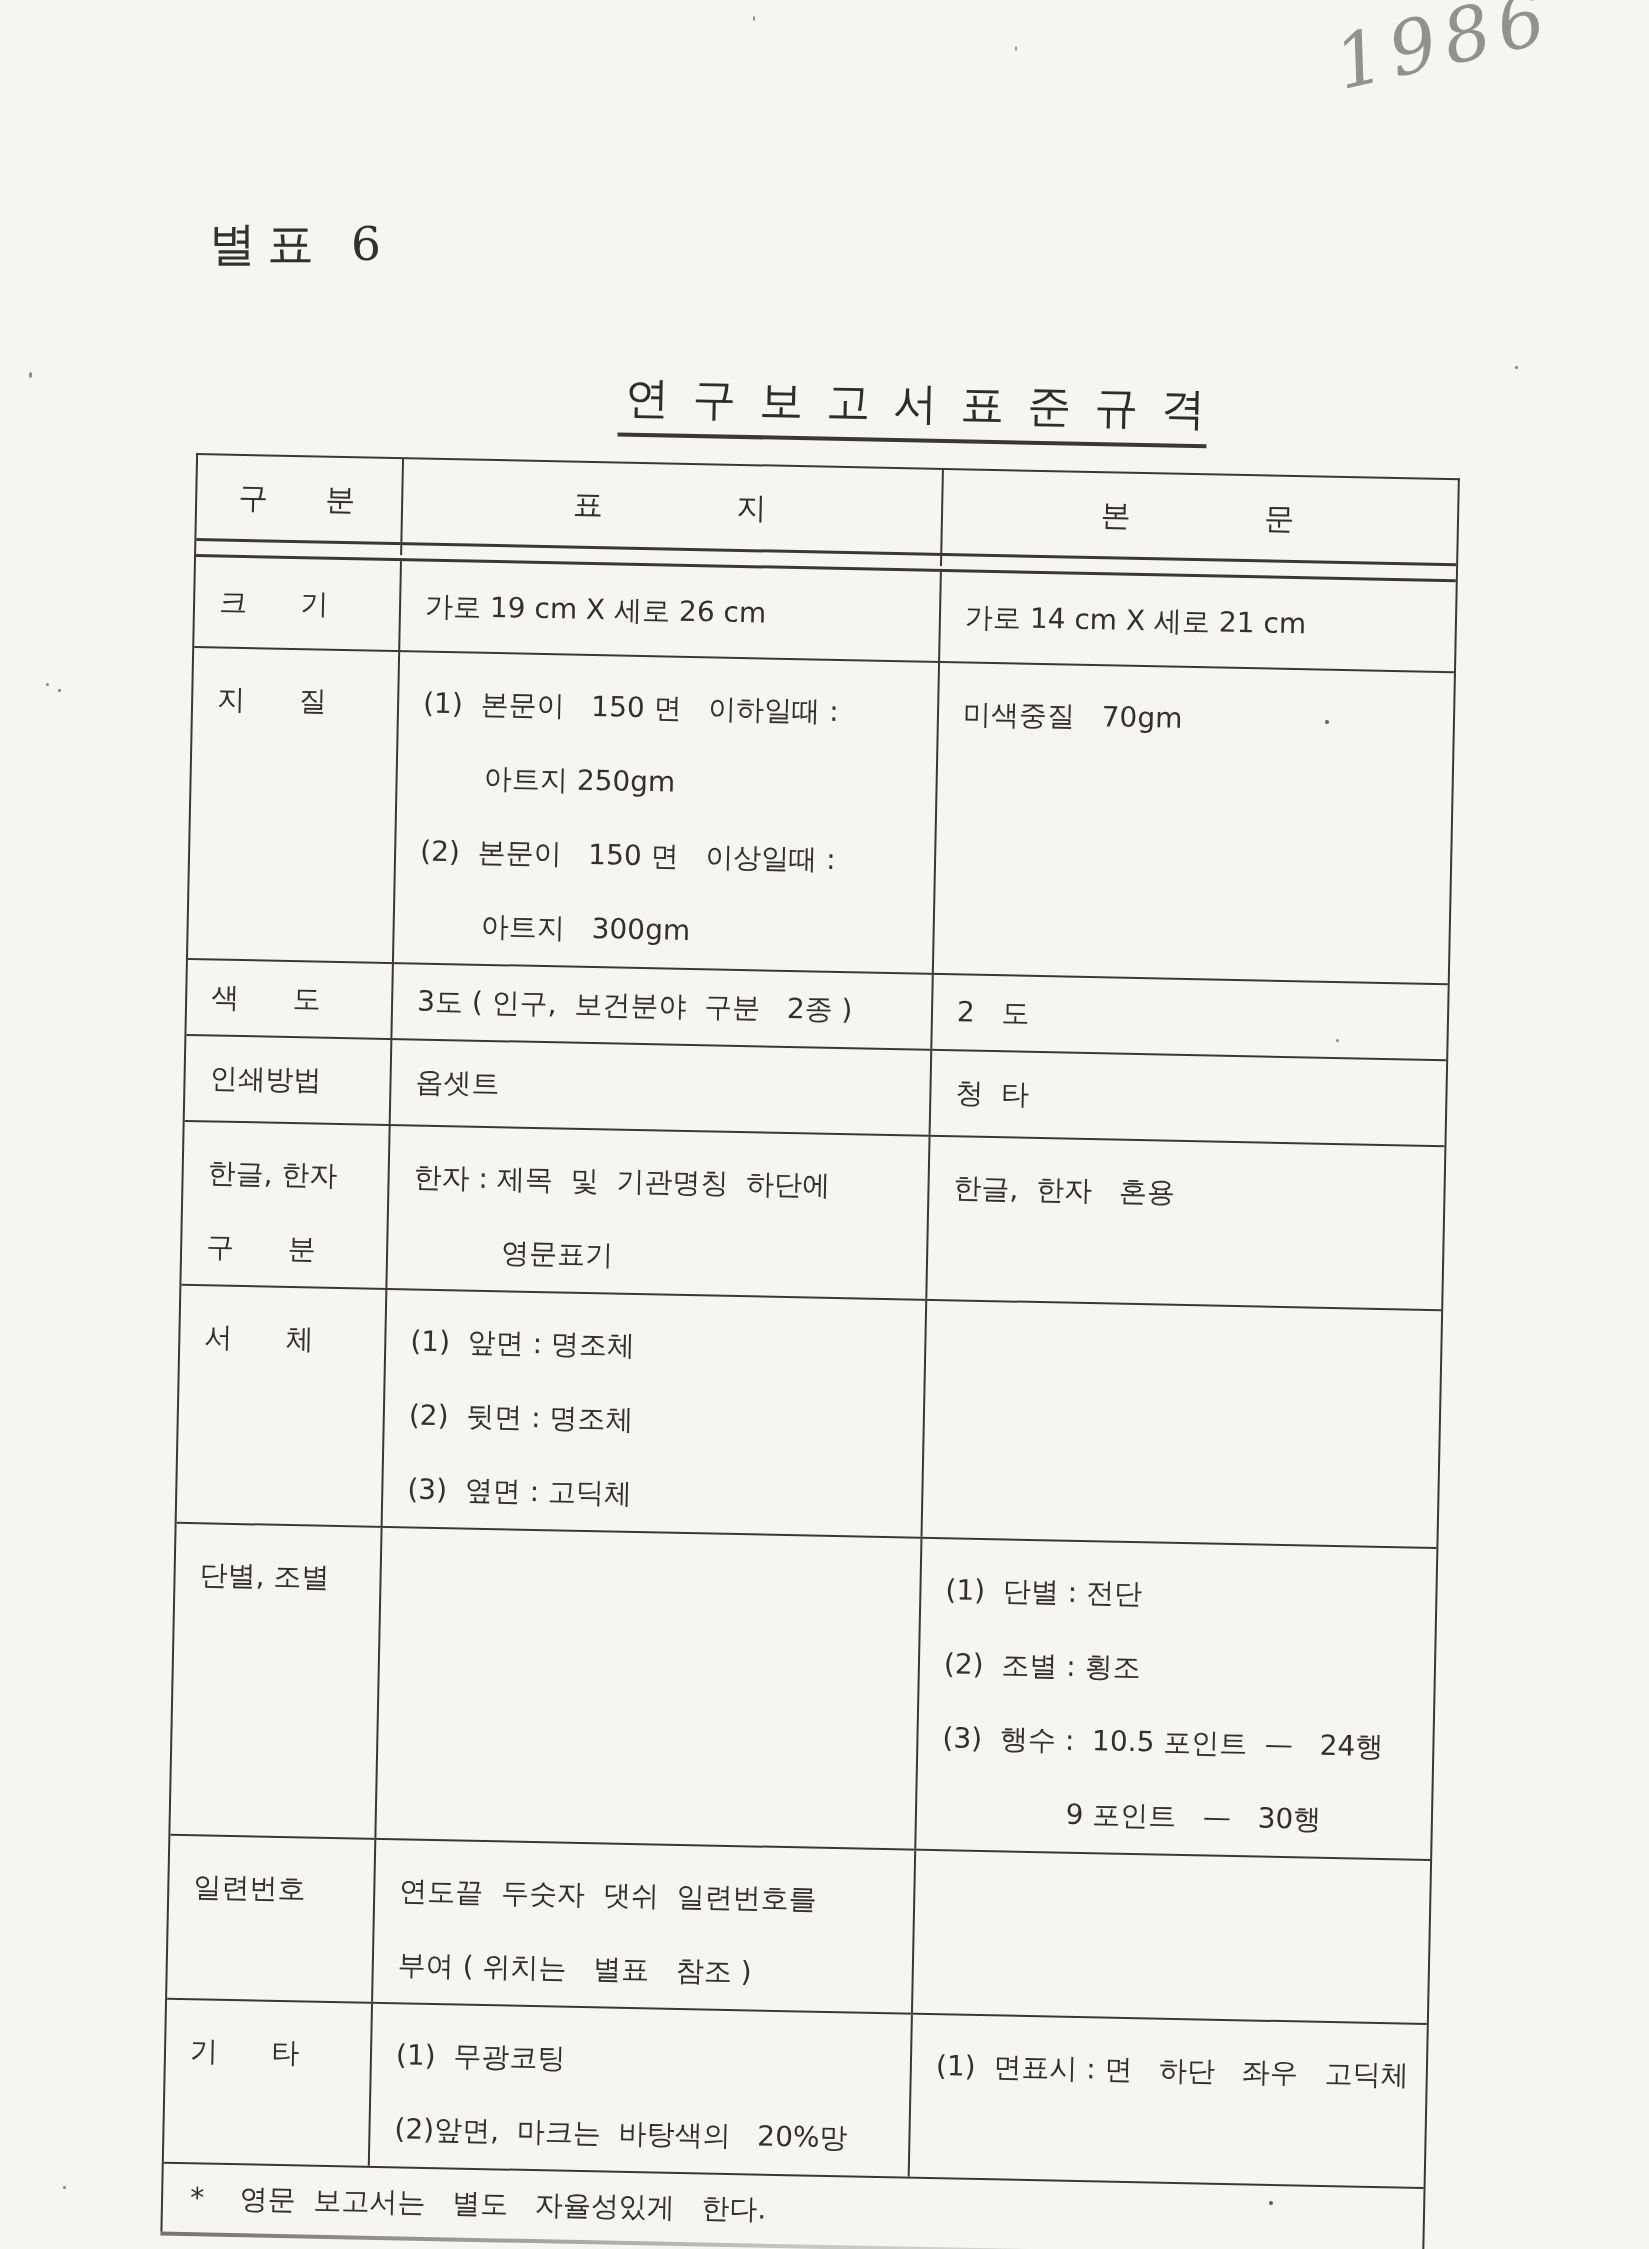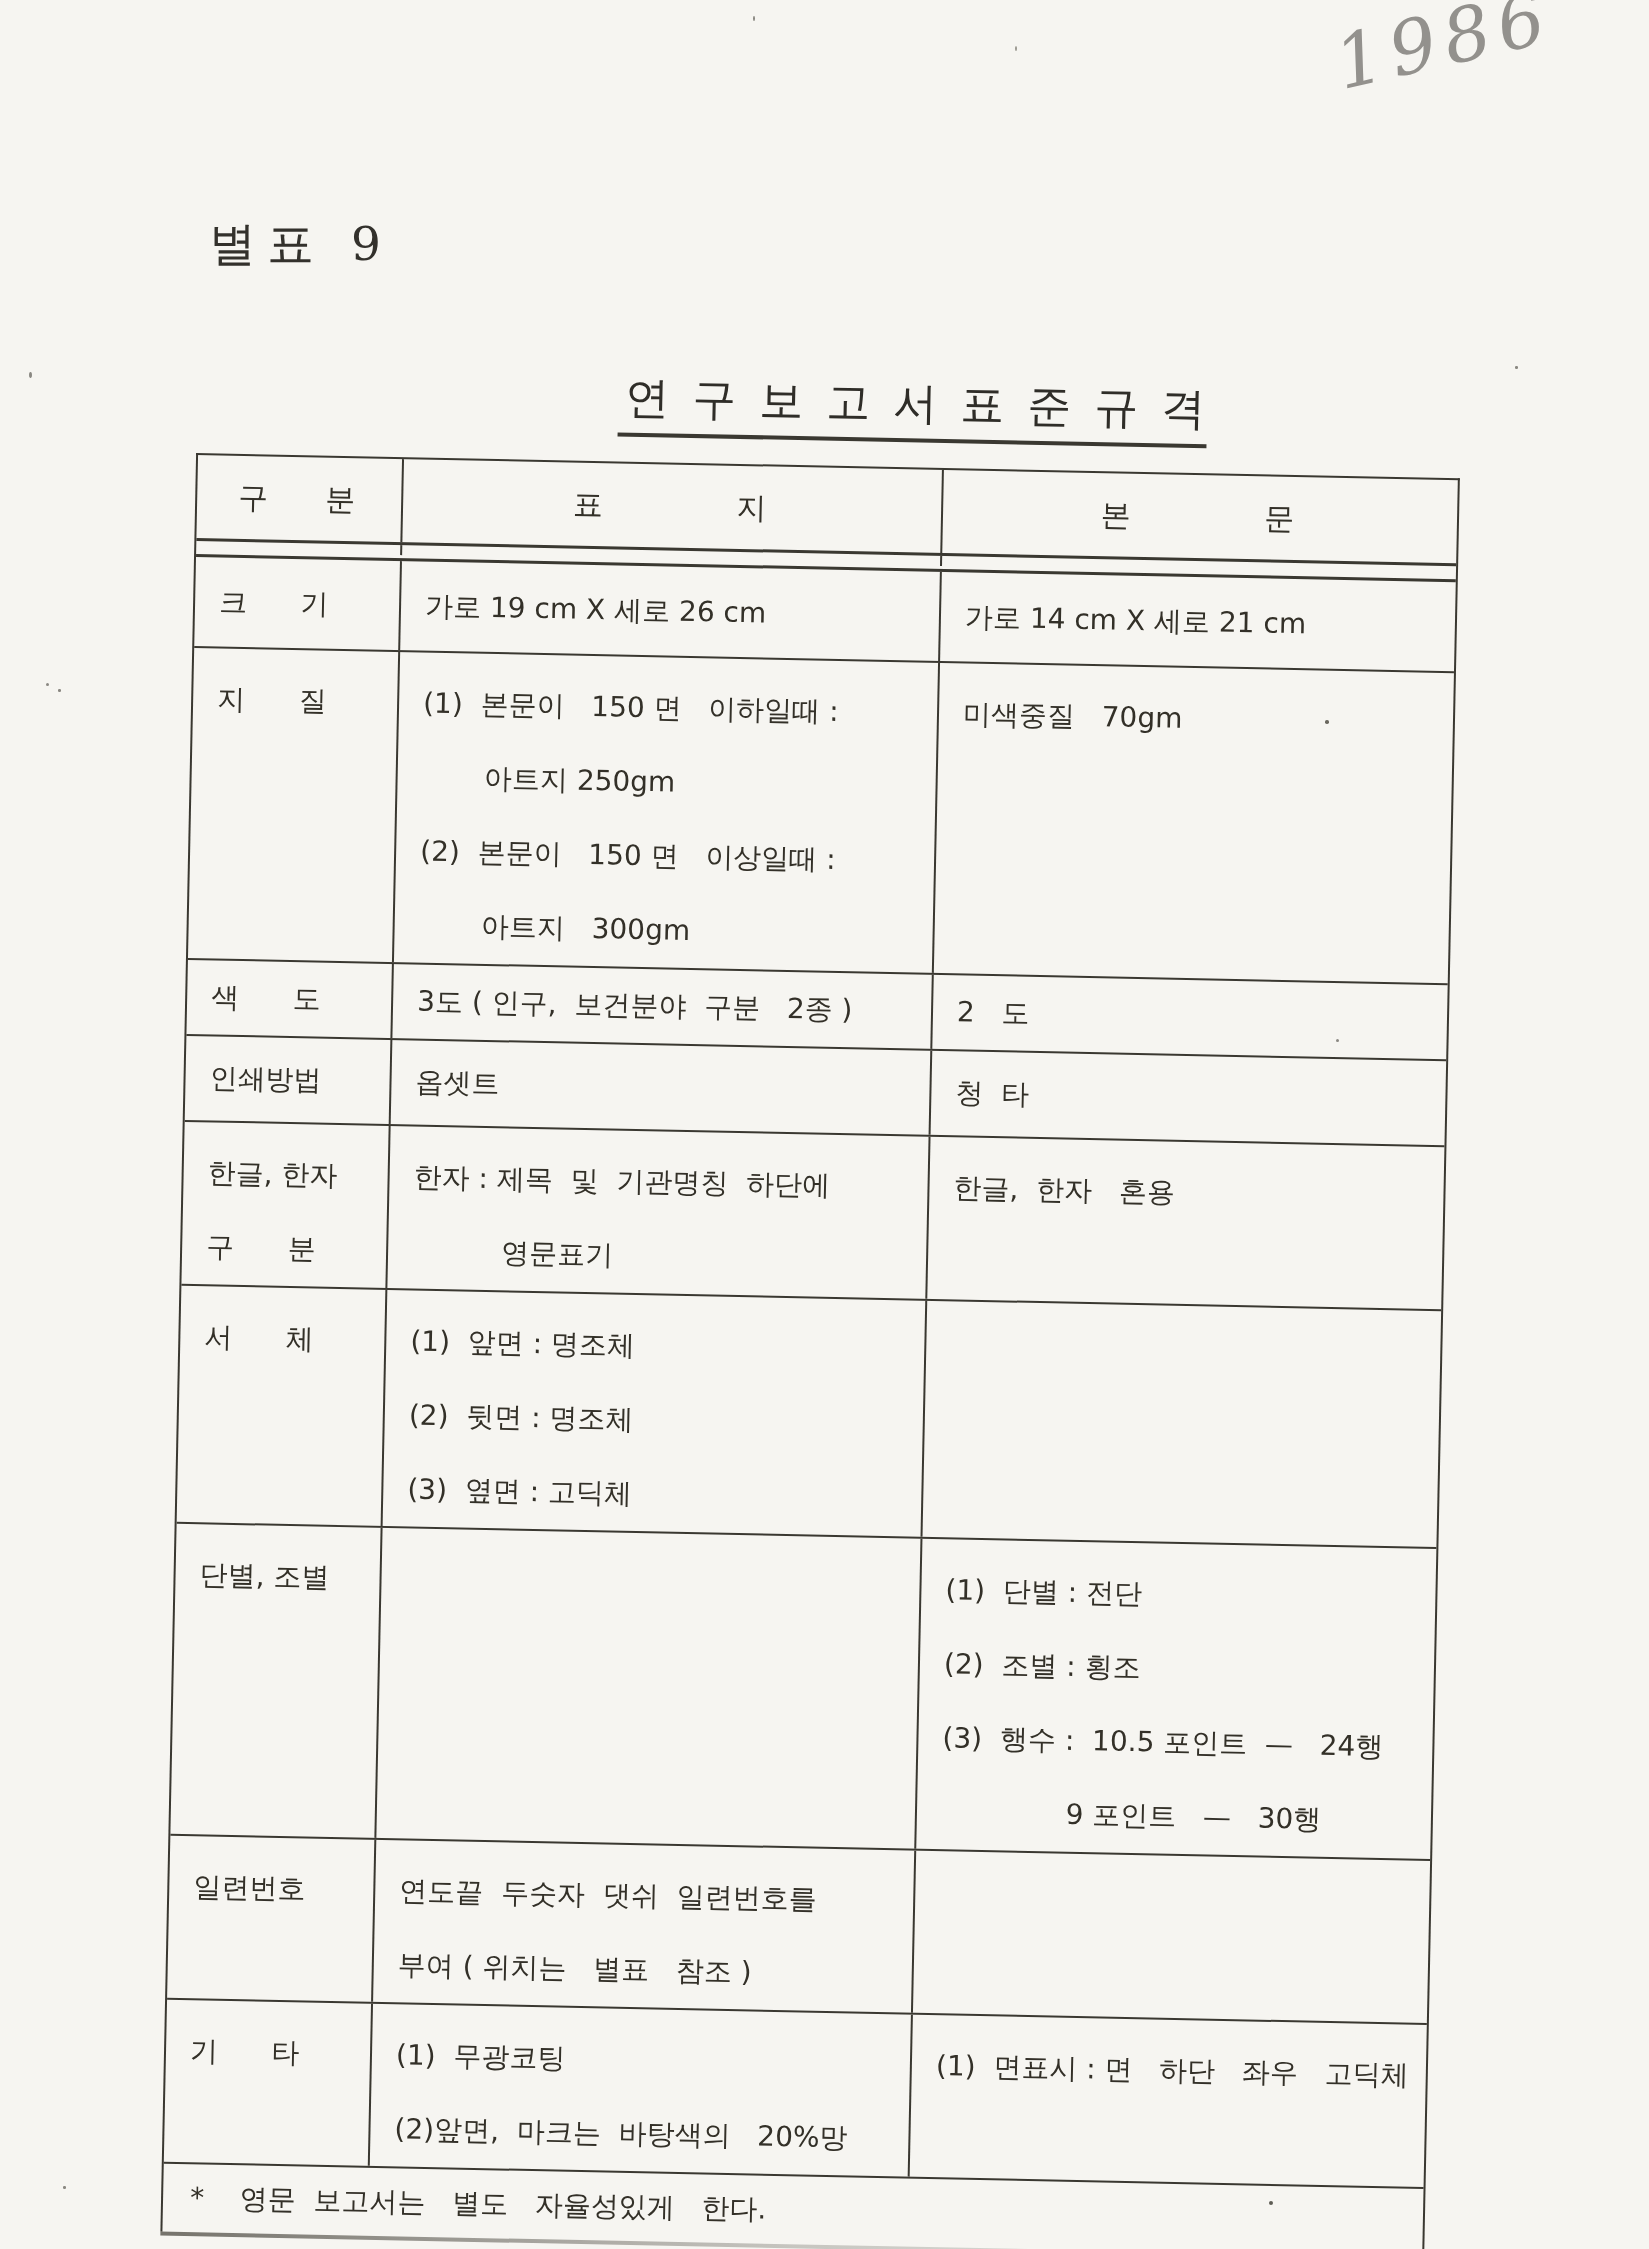--- a/index.html
+++ b/index.html
@@ -82,21 +82,21 @@
   
   .speck{position:absolute;background:#8a8882;border-radius:50%;}
 </style>
 </head>
 <body>
 
 <div class="page">
 
   <div class="hand-year">1986</div>
 
-  <div class="attach">별표 9</div>
+  <div class="attach">별표 6</div>
 
   <div class="rotated">
     <div class="title">연구보고서표준규격</div>
     <div class="title-underline"></div>
 
     <div class="stable">
       <div class="trow thead">
         <div class="cell c1">구      분</div>
         <div class="cell c2">표              지</div>
         <div class="cell c3">본              문</div>

